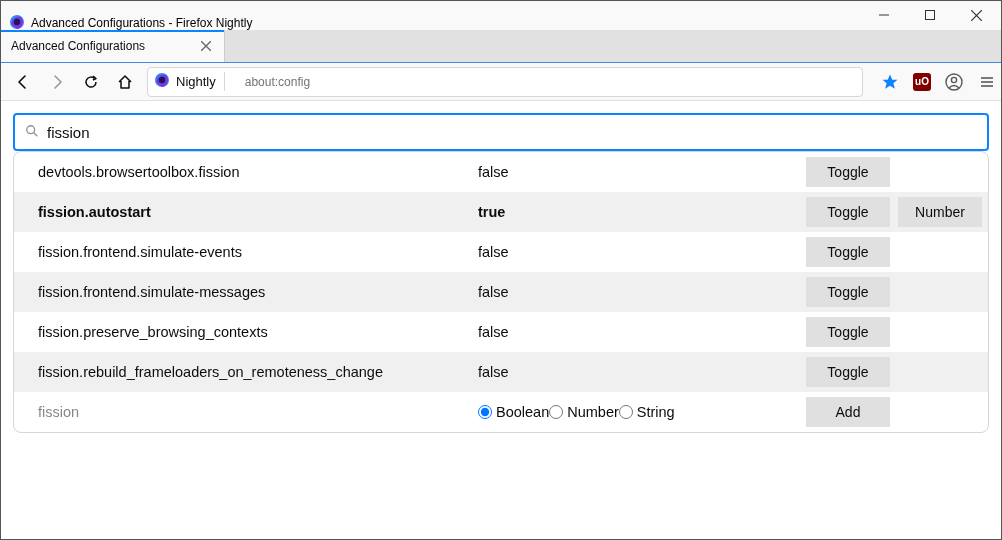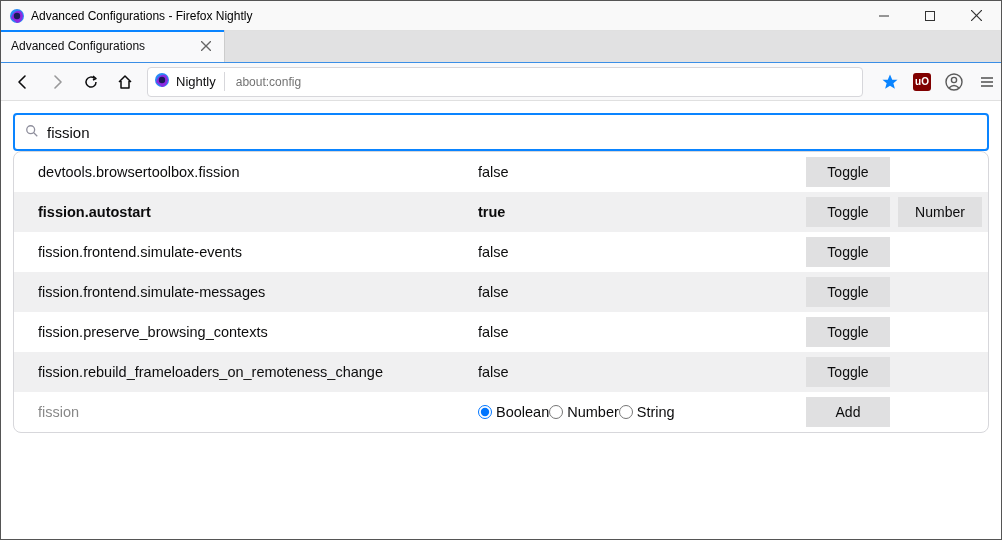--- a/index.html
+++ b/index.html
@@ -10,21 +10,21 @@
     width: 1002px;
     height: 540px;
     overflow: hidden;
     border: 1px solid #555;
   }
   
   .titlebar {
     height: 30px;
     background: #f9f9f9;
     display: flex;
-    align-items: center;
+    align-items: flex-end;
     padding: 0 2px 0 8px;
     border-bottom: 1px solid #e0e0e0;
   }
   .titlebar .app-icon {
     width: 16px; height: 16px; margin-right: 6px;
     display: inline-flex; align-items: center; justify-content: center;
   }
   .titlebar .title { flex: 1; font-size: 12px; color: #000; }
   .win-controls { display: flex; }
   .win-btn {
@@ -80,21 +80,21 @@
   .urlbar {
     flex: 1;
     height: 30px;
     background: #fff;
     border: 1px solid #d7d7db;
     border-radius: 4px;
     display: flex;
     align-items: center;
     padding: 0 6px;
     margin: 0 4px;
-    gap: 11px;
+    gap: 20px;
     justify-content: center;
   }
   .identity {
     display: flex; align-items: center; gap: 6px;
     padding-right: 8px;
     border-right: 1px solid #d7d7db;
   }
   .identity-text { font-size: 13px; color: #0c0c0d; }
   .url-text { font-size: 12px; color: #737373; flex: 1; }
   .toolbar-icon { width: 30px; height: 28px; display:flex; align-items:center; justify-content:flex-end; border-radius: 4px; }

